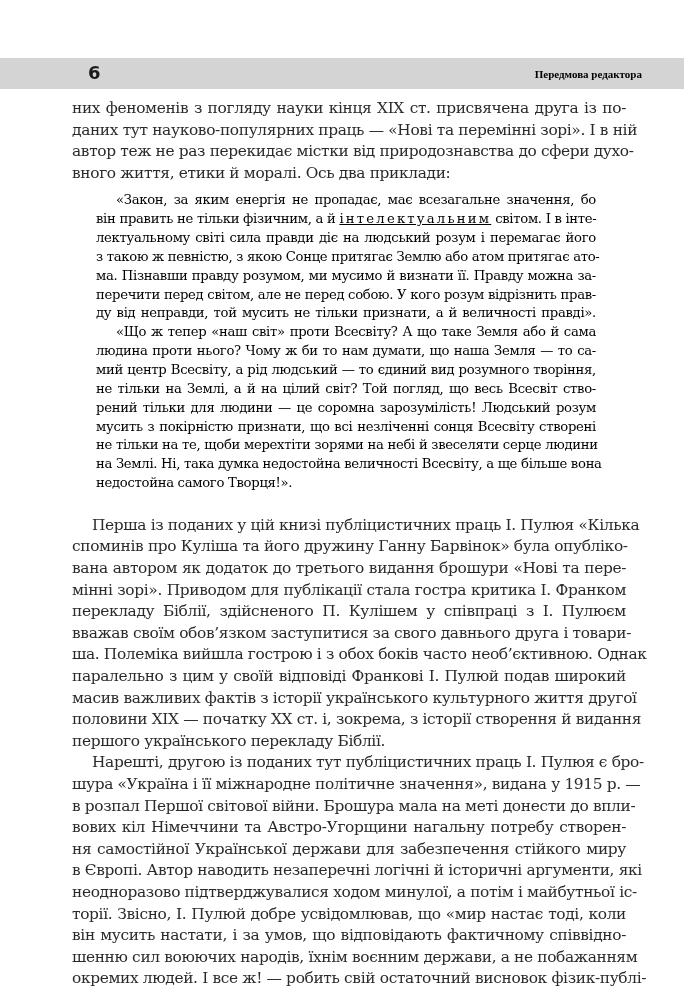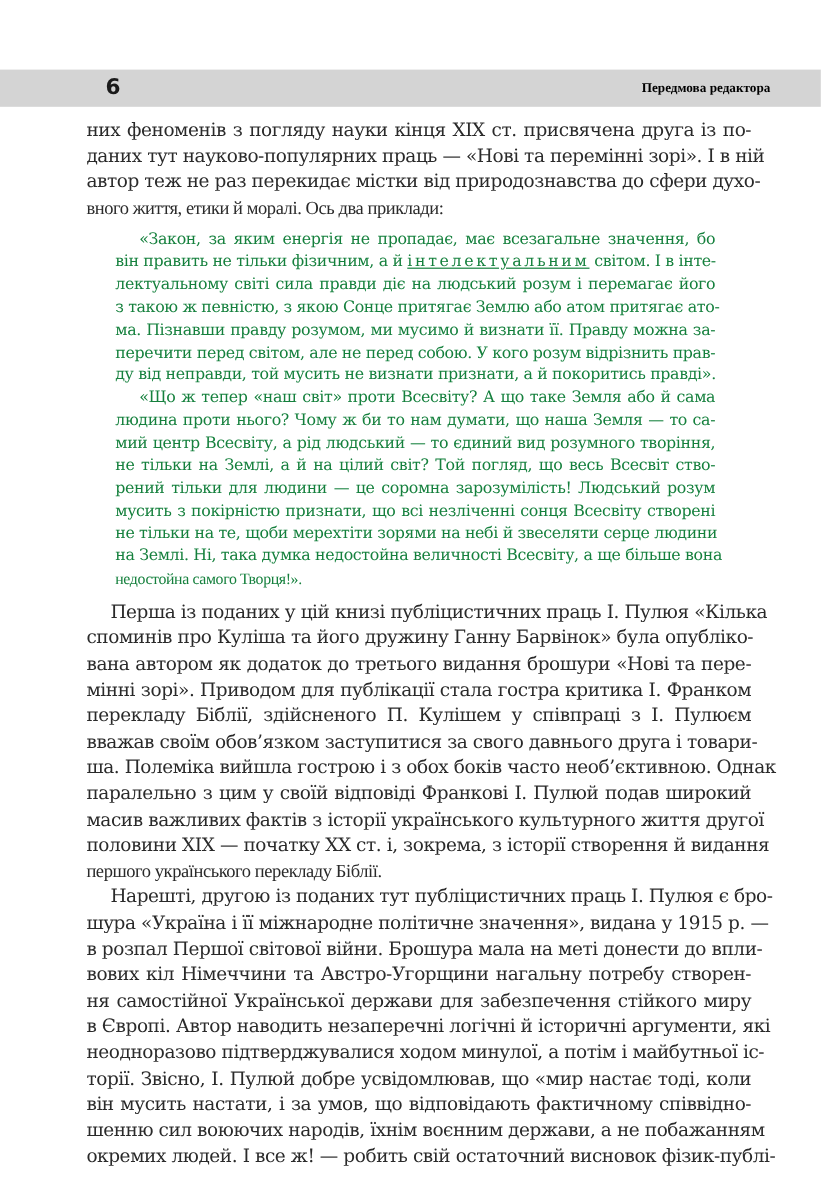--- a/index.html
+++ b/index.html
@@ -23,25 +23,25 @@
     font-family: Liberation Serif, serif; font-weight: bold;
     font-size: 11px; color: #000000; line-height: 22px;
   }
   .body-text {
     position: absolute; left: 72px; top: 98px; width: 554px;
     font-family: "DejaVu Serif", serif; font-size: 15.4px;
     line-height: 21.6px; color: #2a2a2a;
     letter-spacing: -0.35px;
   }
   .line { display: block; white-space: nowrap; text-align: justify; text-align-last: justify; height: 21.6px; }
-  .line.last { text-align-last: left; font-family: Liberation Serif, serif; }
+  .line.last { text-align-last: left; }
   .line.indent { padding-left: 20px; }
   .quote {
-    margin: 7px 0 7px 24px; width: 500px;
-    font-size: 13.2px; line-height: 18.85px; color: #15803d;
+    margin: 7px 0 22px 24px; width: 500px;
+    font-size: 13.2px; line-height: 18.85px; color: #000000;
     letter-spacing: -0.3px;
   }
   .quote .line { height: 18.85px; }
   .spaced { letter-spacing: 2.2px; text-decoration: underline; }
 </style>
 </head>
 <body>
 
 <div class="page">
   <div class="running-head">
@@ -58,21 +58,21 @@
     </div>
 
     <div class="quote">
       <div>
         <span class="line indent">«Закон, за яким енергія не пропадає, має всезагальне значення, бо</span>
         <span class="line"><span>він править не тільки фізичним, а й </span><span class="spaced">інтелектуальним</span><span> світом. І в інте-</span></span>
         <span class="line">лектуальному світі сила правди діє на людський розум і перемагає його</span>
         <span class="line">з такою ж певністю, з якою Сонце притягає Землю або атом притягає ато-</span>
         <span class="line">ма. Пізнавши правду розумом, ми мусимо й визнати її. Правду можна за-</span>
         <span class="line">перечити перед світом, але не перед собою. У кого розум відрізнить прав-</span>
-        <span class="line">ду від неправди, той мусить не визнати признати, а й покоритись правді».</span>
+        <span class="line">ду від неправди, той мусить не тільки признати, а й величності правді».</span>
       </div>
       <div>
         <span class="line indent">«Що ж тепер «наш світ» проти Всесвіту? А що таке Земля або й сама</span>
         <span class="line">людина проти нього? Чому ж би то нам думати, що наша Земля — то са-</span>
         <span class="line">мий центр Всесвіту, а рід людський — то єдиний вид розумного творіння,</span>
         <span class="line">не тільки на Землі, а й на цілий світ? Той погляд, що весь Всесвіт ство-</span>
         <span class="line">рений тільки для людини — це соромна зарозумілість! Людський розум</span>
         <span class="line">мусить з покірністю признати, що всі незліченні сонця Всесвіту створені</span>
         <span class="line">не тільки на те, щоби мерехтіти зорями на небі й звеселяти серце людини</span>
         <span class="line">на Землі. Ні, така думка недостойна величності Всесвіту, а ще більше вона</span>

